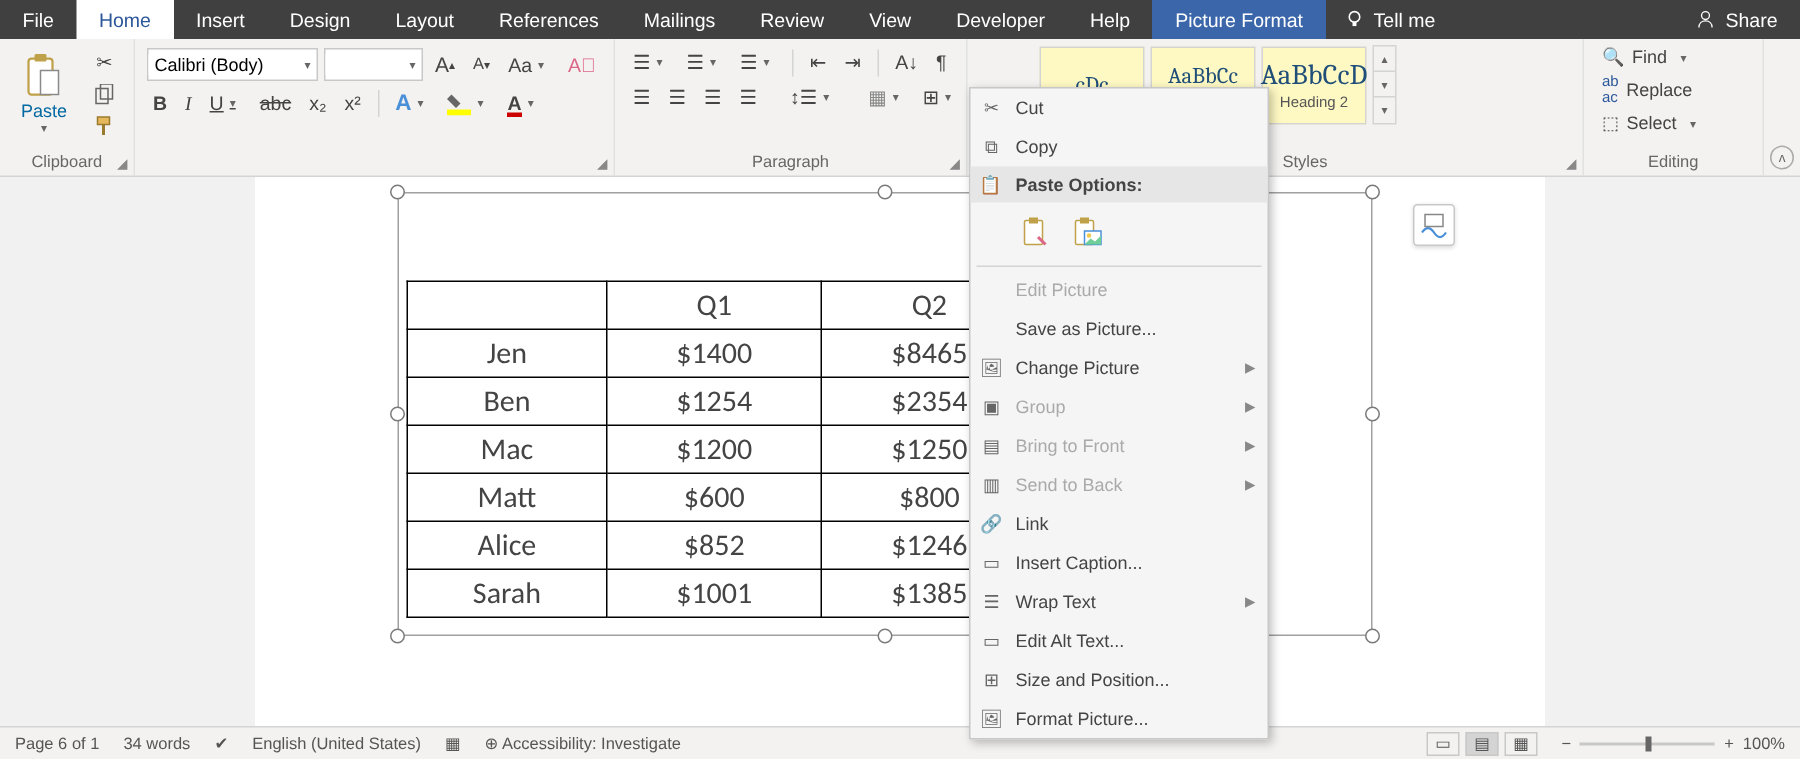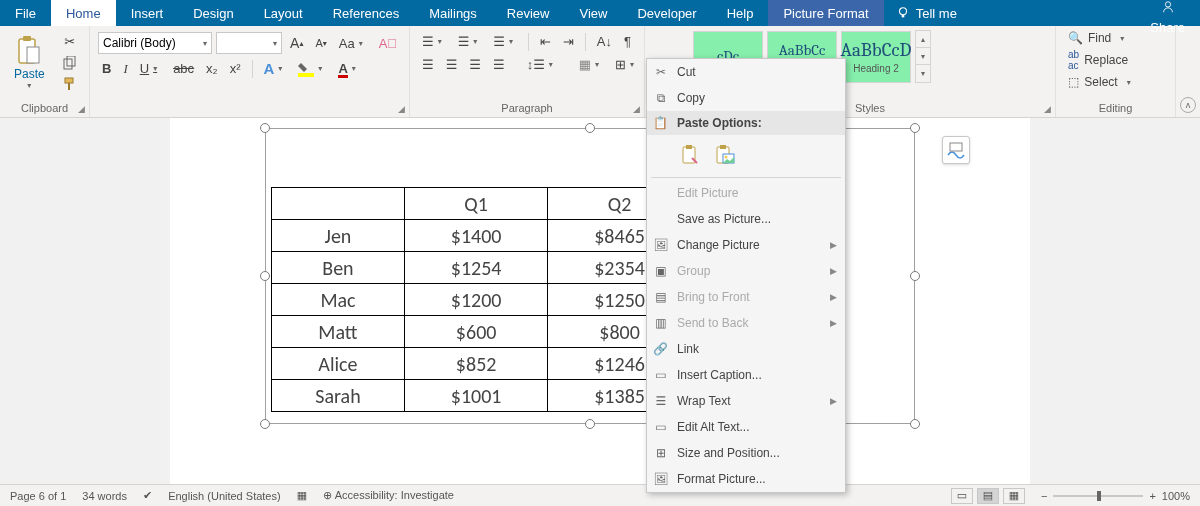--- a/index.html
+++ b/index.html
@@ -1,24 +1,24 @@
 <!DOCTYPE html>
 <html><head>
 <meta charset="utf-8">
 <style>
 * { margin:0; padding:0; box-sizing:border-box; font-family:"Segoe UI",Tahoma,sans-serif; }
 body { background:#fff; width:1200px; height:506px; overflow:hidden; position:relative; font-size:13px; color:#444; }
 
 
-.tabs { display:flex; background:#0369a1; color:#fff; height:26px; align-items:stretch; }
+.tabs { display:flex; background:#404040; color:#fff; height:26px; align-items:stretch; }
 .tab  { padding:0 15px; display:flex; align-items:center; font-size:13px; cursor:pointer; }
 .tab.active { background:#fff; color:#2b579a; }
 .tab-spacer { flex:1; }
 .tell-me { display:flex; align-items:center; gap:6px; padding:0 12px; }
-.share   { display:flex; align-items:center; gap:6px; padding:0 15px;flex-direction:column; }
+.share   { display:flex; align-items:center; gap:6px; padding:0 15px; }
 
 
 .ribbon { display:flex; background:#f3f2f1; border-bottom:1px solid #d4d4d4; height:92px; }
 .group  { border-right:1px solid #e1e1e1; padding:4px 8px 2px 8px; display:flex; flex-direction:column; position:relative; }
 .group-label { text-align:center; font-size:11px; color:#666; margin-top:auto; padding:3px 0 1px 0; }
 .launcher { position:absolute; right:2px; bottom:2px; font-size:9px; color:#888; padding:1px 2px; }
 .row { display:flex; align-items:center; gap:4px; margin:2px 0; }
 .btn { padding:2px 4px; border-radius:2px; cursor:pointer; display:flex; align-items:center; justify-content:center; }
 .combo { display:flex; align-items:center; border:1px solid #c8c8c8; background:#fff; height:22px; font-size:12px; }
 .combo input { border:none; outline:none; padding:0 4px; font-size:12px; }
@@ -26,21 +26,21 @@
 .vsep { width:1px; height:18px; background:#d4d4d4; margin:0 3px; }
 
 
 .paste-big { display:flex; flex-direction:column; align-items:center; padding:2px 6px; cursor:pointer; }
 .paste-big .icon { width:28px; height:32px; }
 .paste-big .lbl { font-size:12px; color:#0369a1; }
 .mini-col { display:flex; flex-direction:column; gap:3px; margin-left:4px; }
 
 
 .styles-gal { display:flex; align-items:center; gap:4px; }
-.style-box { width:70px; height:52px; border:1px solid #d4d4d4; display:flex; flex-direction:column; align-items:center; justify-content:center; font-size:10px; color:#555; cursor:pointer; background:#86efac; }
+.style-box { width:70px; height:52px; border:1px solid #d4d4d4; display:flex; flex-direction:column; align-items:center; justify-content:center; font-size:10px; color:#555; cursor:pointer; background:#fef9c3; }
 .style-box .prev { font-family:'Cambria',serif; color:#1f4e79; margin-bottom:2px; }
 .gal-nav { display:flex; flex-direction:column; border:1px solid #d4d4d4; }
 .gal-nav div { width:14px; height:17px; display:flex; align-items:center; justify-content:center; font-size:8px; color:#666; border-bottom:1px solid #d4d4d4; cursor:pointer; }
 .gal-nav div:last-child { border-bottom:none; }
 
 
 .edit-col { display:flex; flex-direction:column; gap:2px; }
 .edit-item { display:flex; align-items:center; gap:5px; padding:1px 4px; font-size:12px; cursor:pointer; }
 .chevron { width:16px; height:16px; border:1px solid #aaa; border-radius:50%; display:flex; align-items:center; justify-content:center; font-size:9px; color:#666; margin-left:auto; cursor:pointer; }
 

